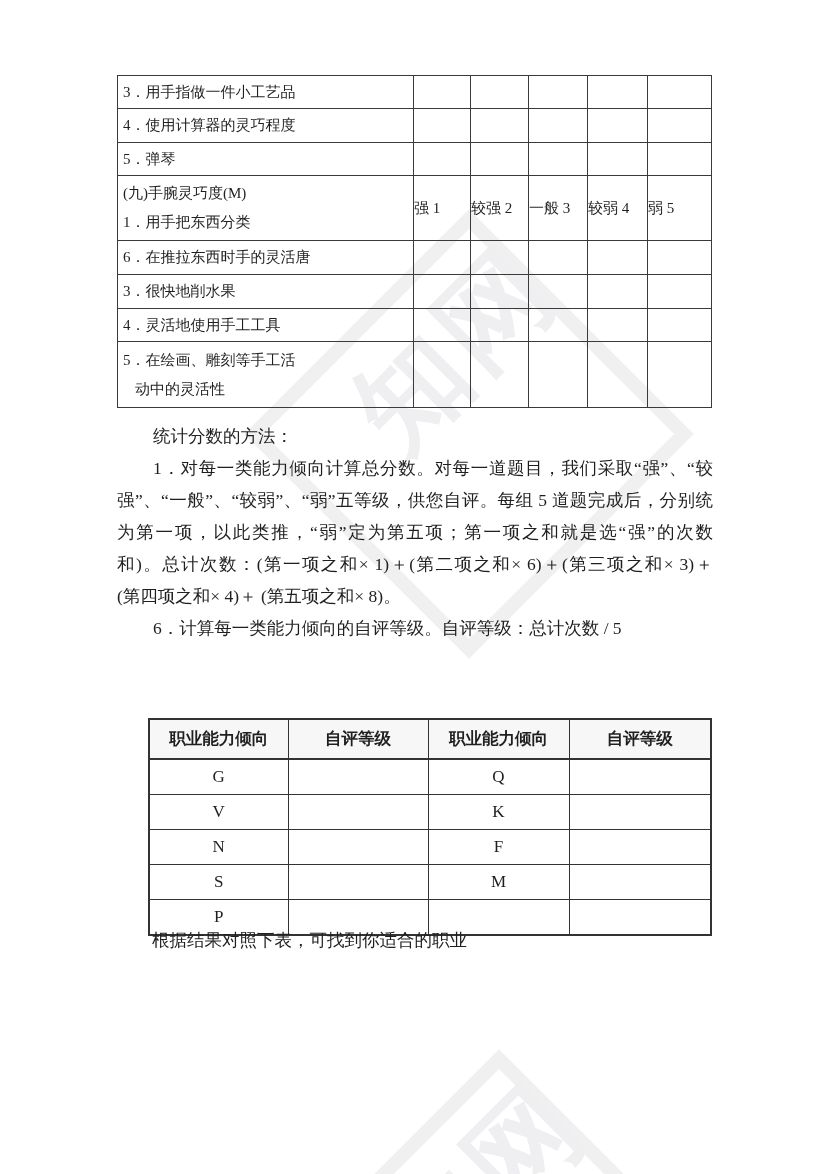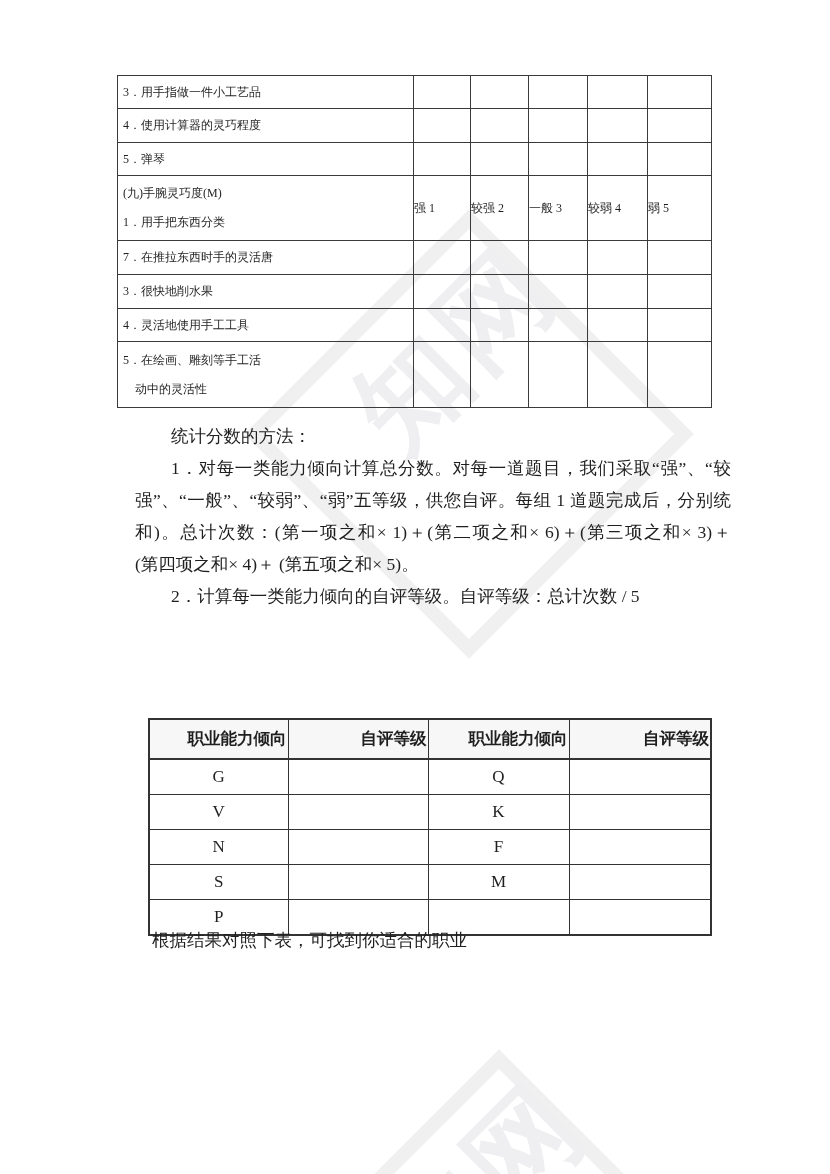--- a/index.html
+++ b/index.html
@@ -36,31 +36,31 @@
   .wm-text.bottom{left:285px;top:1085px;}
   .content{position:relative;z-index:1;}
   
   .t1{
     position:absolute;left:117px;top:75px;
     width:594px;
     border-collapse:collapse;table-layout:fixed;
   }
   .t1 td{
     border:1.5px solid #3a3a3a;
-    font-size:12px;
+    font-size:15px;
     padding:0;
     vertical-align:middle;
   }
   .t1 td.lbl{padding-left:5px;text-align:left;}
   .t1 td.rate{}
   .t1 .l2a{line-height:29px;padding-left:0;}
   .t1 .l2b{line-height:29px;padding-left:12px;}
   
   .instr{
-    position:absolute;left:135px;top:420px;
+    position:absolute;left:117px;top:420px;
     width:596px;
     font-size:17.5px;
   }
   .instr .line{line-height:32px;height:32px;white-space:nowrap;}
   .instr .jline{
     line-height:32px;height:32px;
     text-align:justify;text-align-last:justify;
   }
   .indent{padding-left:36px;}
   
@@ -70,21 +70,21 @@
     border-collapse:collapse;table-layout:fixed;
     border:2px solid #333333;
   }
   .t2 th{
     border:1px solid #333333;
     border-bottom:2px solid #333333;
     height:36px;
     font-family:"Liberation Sans","DejaVu Sans",sans-serif;
     font-size:16.5px;font-weight:bold;
     background:#f7f7f7;
-    text-align:right;vertical-align:middle;
+    text-align:center;vertical-align:middle;
   }
   .t2 td{
     border:1px solid #333333;
     height:32px;
     font-size:17px;
     text-align:center;vertical-align:middle;
   }
   
   .footnote{
     position:absolute;left:152px;top:928px;
@@ -144,21 +144,21 @@
           <div class="l2a">(九)手腕灵巧度(M)</div>
           <div class="l2a">1．用手把东西分类</div>
         </td>
         <td class="rate">强 1</td>
         <td class="rate">较强 2</td>
         <td class="rate">一般 3</td>
         <td class="rate">较弱 4</td>
         <td class="rate">弱 5</td>
       </tr>
       <tr style="height:34px">
-        <td class="lbl">7．在推拉东西时手的灵活唐</td>
+        <td class="lbl">6．在推拉东西时手的灵活唐</td>
         <td class="rate"></td>
         <td class="rate"></td>
         <td class="rate"></td>
         <td class="rate"></td>
         <td class="rate"></td>
       </tr>
       <tr style="height:34px">
         <td class="lbl">3．很快地削水果</td>
         <td class="rate"></td>
         <td class="rate"></td>
@@ -184,24 +184,25 @@
         <td class="rate"></td>
         <td class="rate"></td>
         <td class="rate"></td>
       </tr>
     </tbody>
       </table>
 
     <div class="instr">
       <div class="line indent">统计分数的方法：</div>
       <div class="jline indent">1．对每一类能力倾向计算总分数。对每一道题目，我们采取“强”、“较</div>
-      <div class="jline">强”、“一般”、“较弱”、“弱”五等级，供您自评。每组 1 道题完成后，分别统</div>
+      <div class="jline">强”、“一般”、“较弱”、“弱”五等级，供您自评。每组 5 道题完成后，分别统</div>
+      <div class="jline">为第一项，以此类推，“弱”定为第五项；第一项之和就是选“强”的次数</div>
       <div class="jline">和)。总计次数：(第一项之和× 1)＋(第二项之和× 6)＋(第三项之和× 3)＋</div>
-      <div class="line">(第四项之和× 4)＋ (第五项之和× 5)。</div>
-      <div class="line indent">2．计算每一类能力倾向的自评等级。自评等级：总计次数 / 5</div>
+      <div class="line">(第四项之和× 4)＋ (第五项之和× 8)。</div>
+      <div class="line indent">6．计算每一类能力倾向的自评等级。自评等级：总计次数 / 5</div>
     </div>
 
     <table class="t2">
       <colgroup>
         <col style="width:139px">
           <col style="width:140px">
           <col style="width:141px">
           <col style="width:142px">
       </colgroup>
       <tbody>

